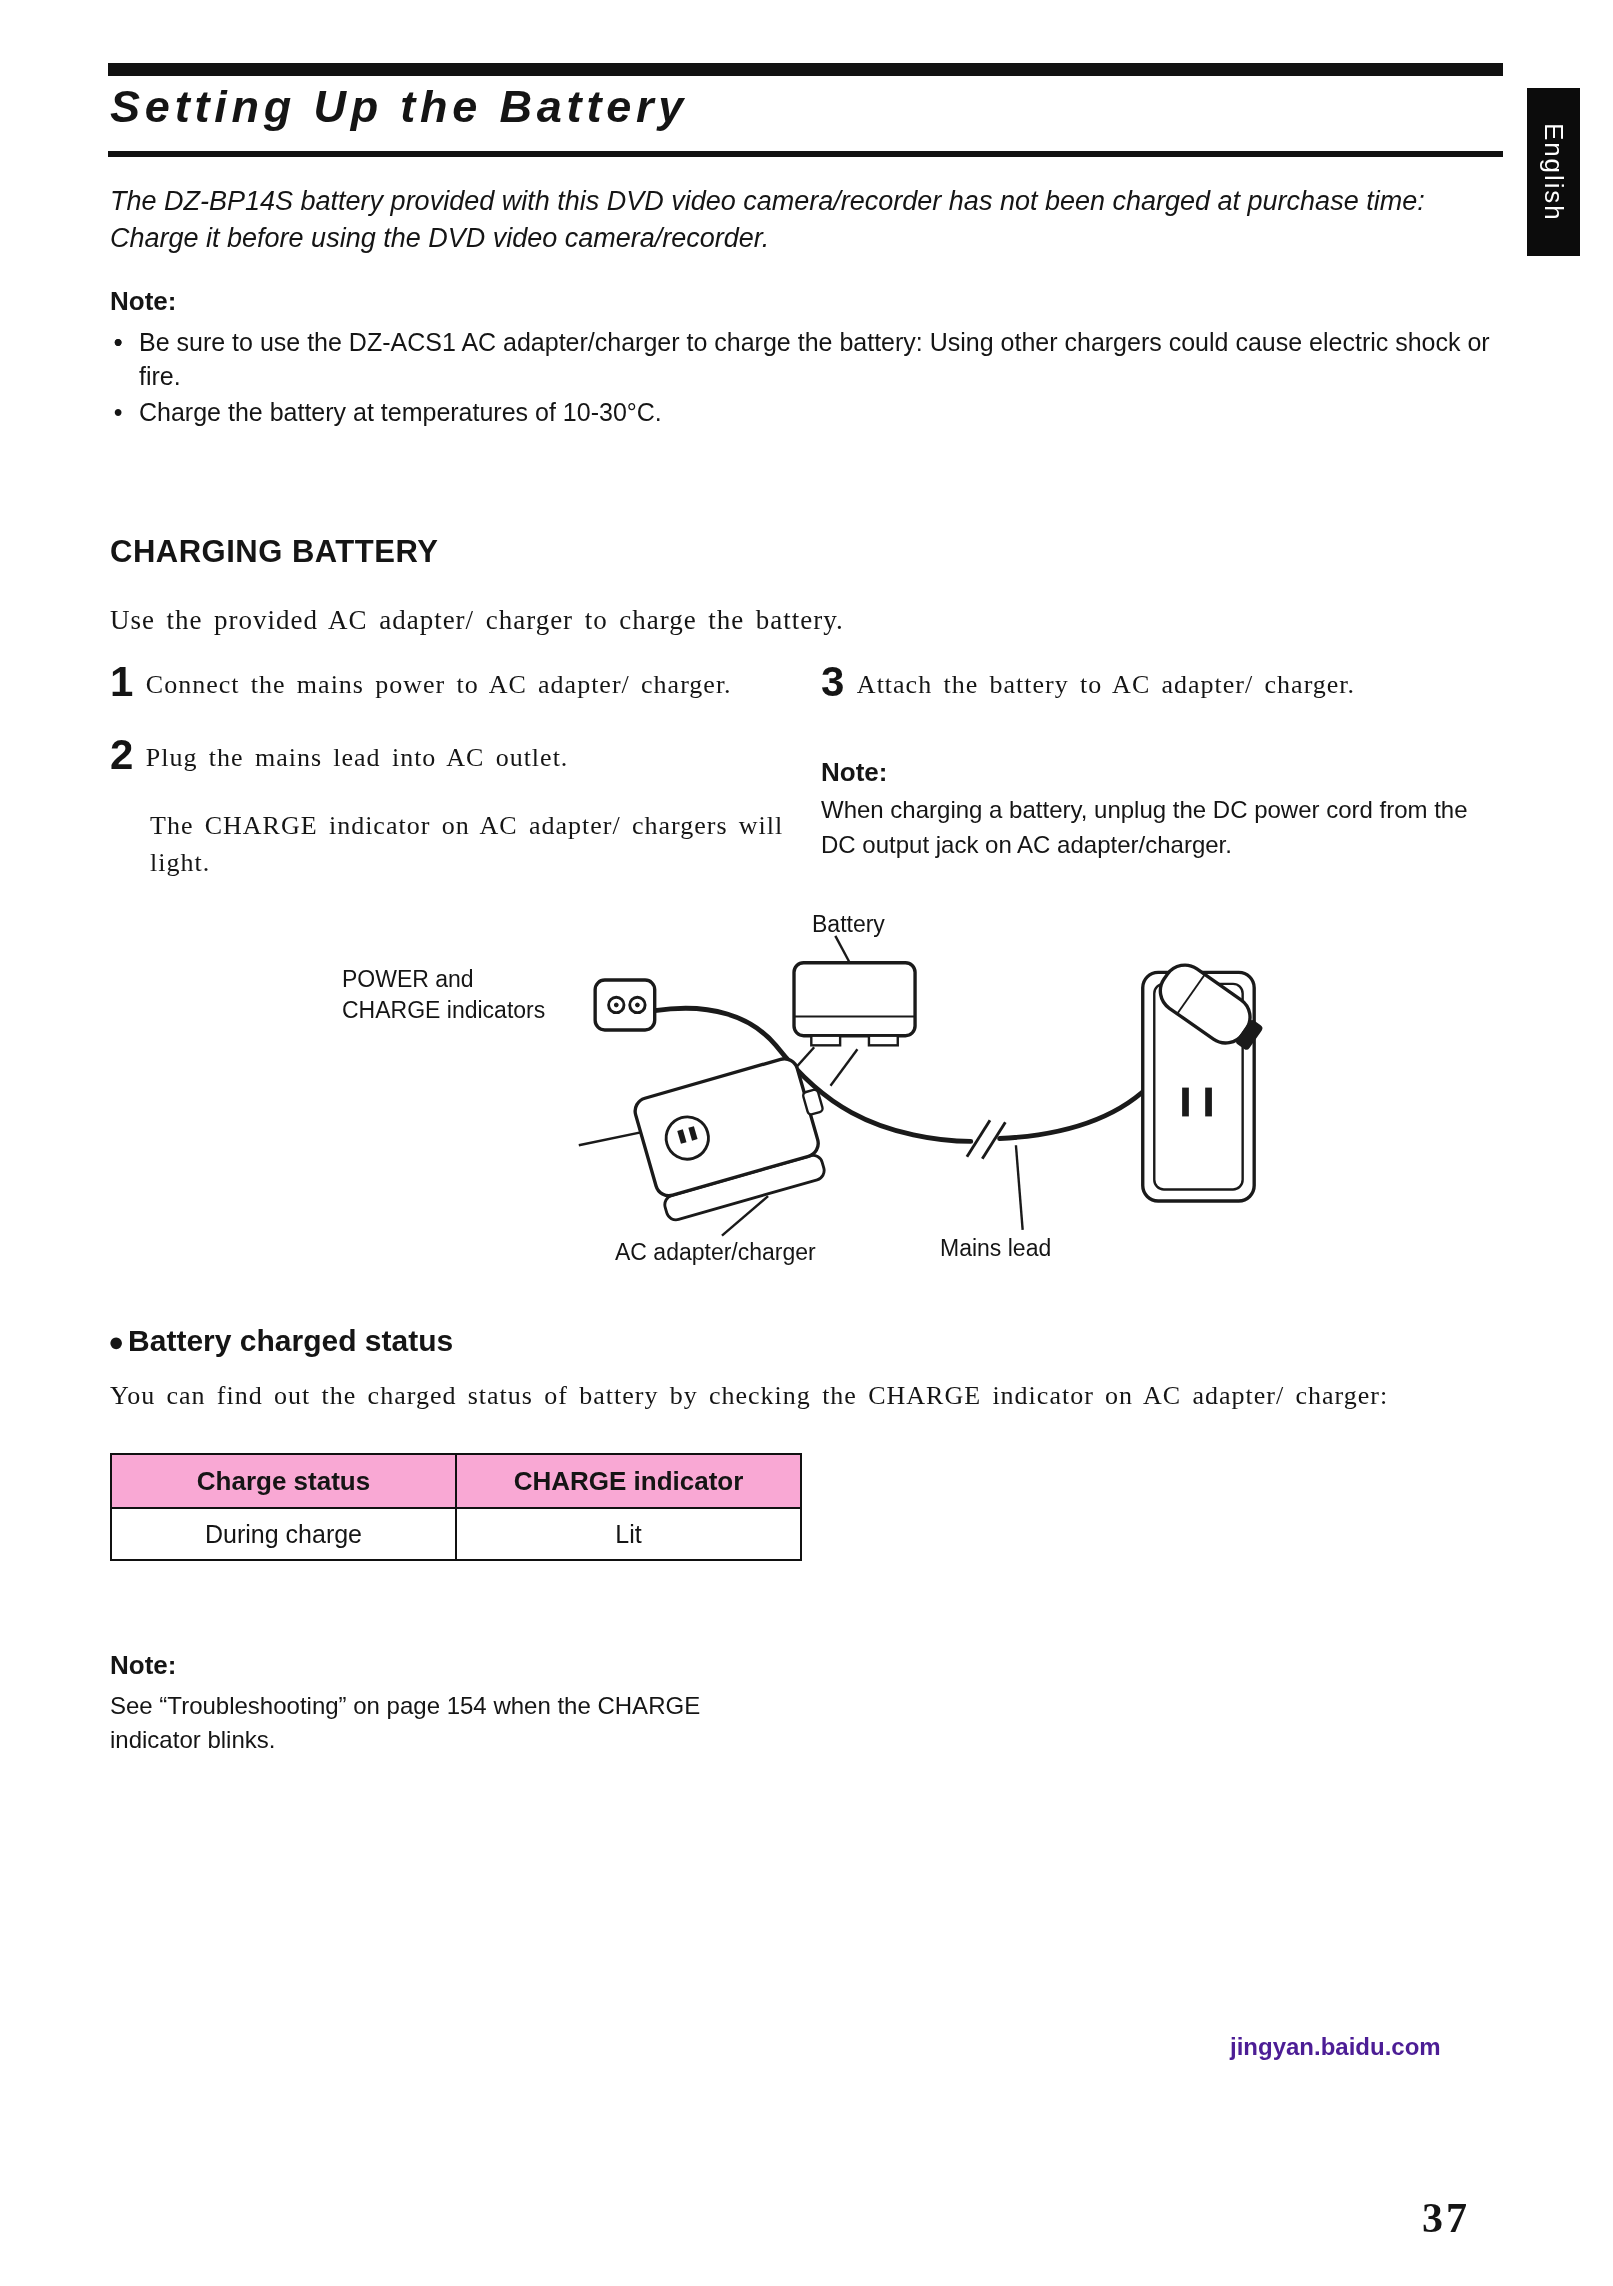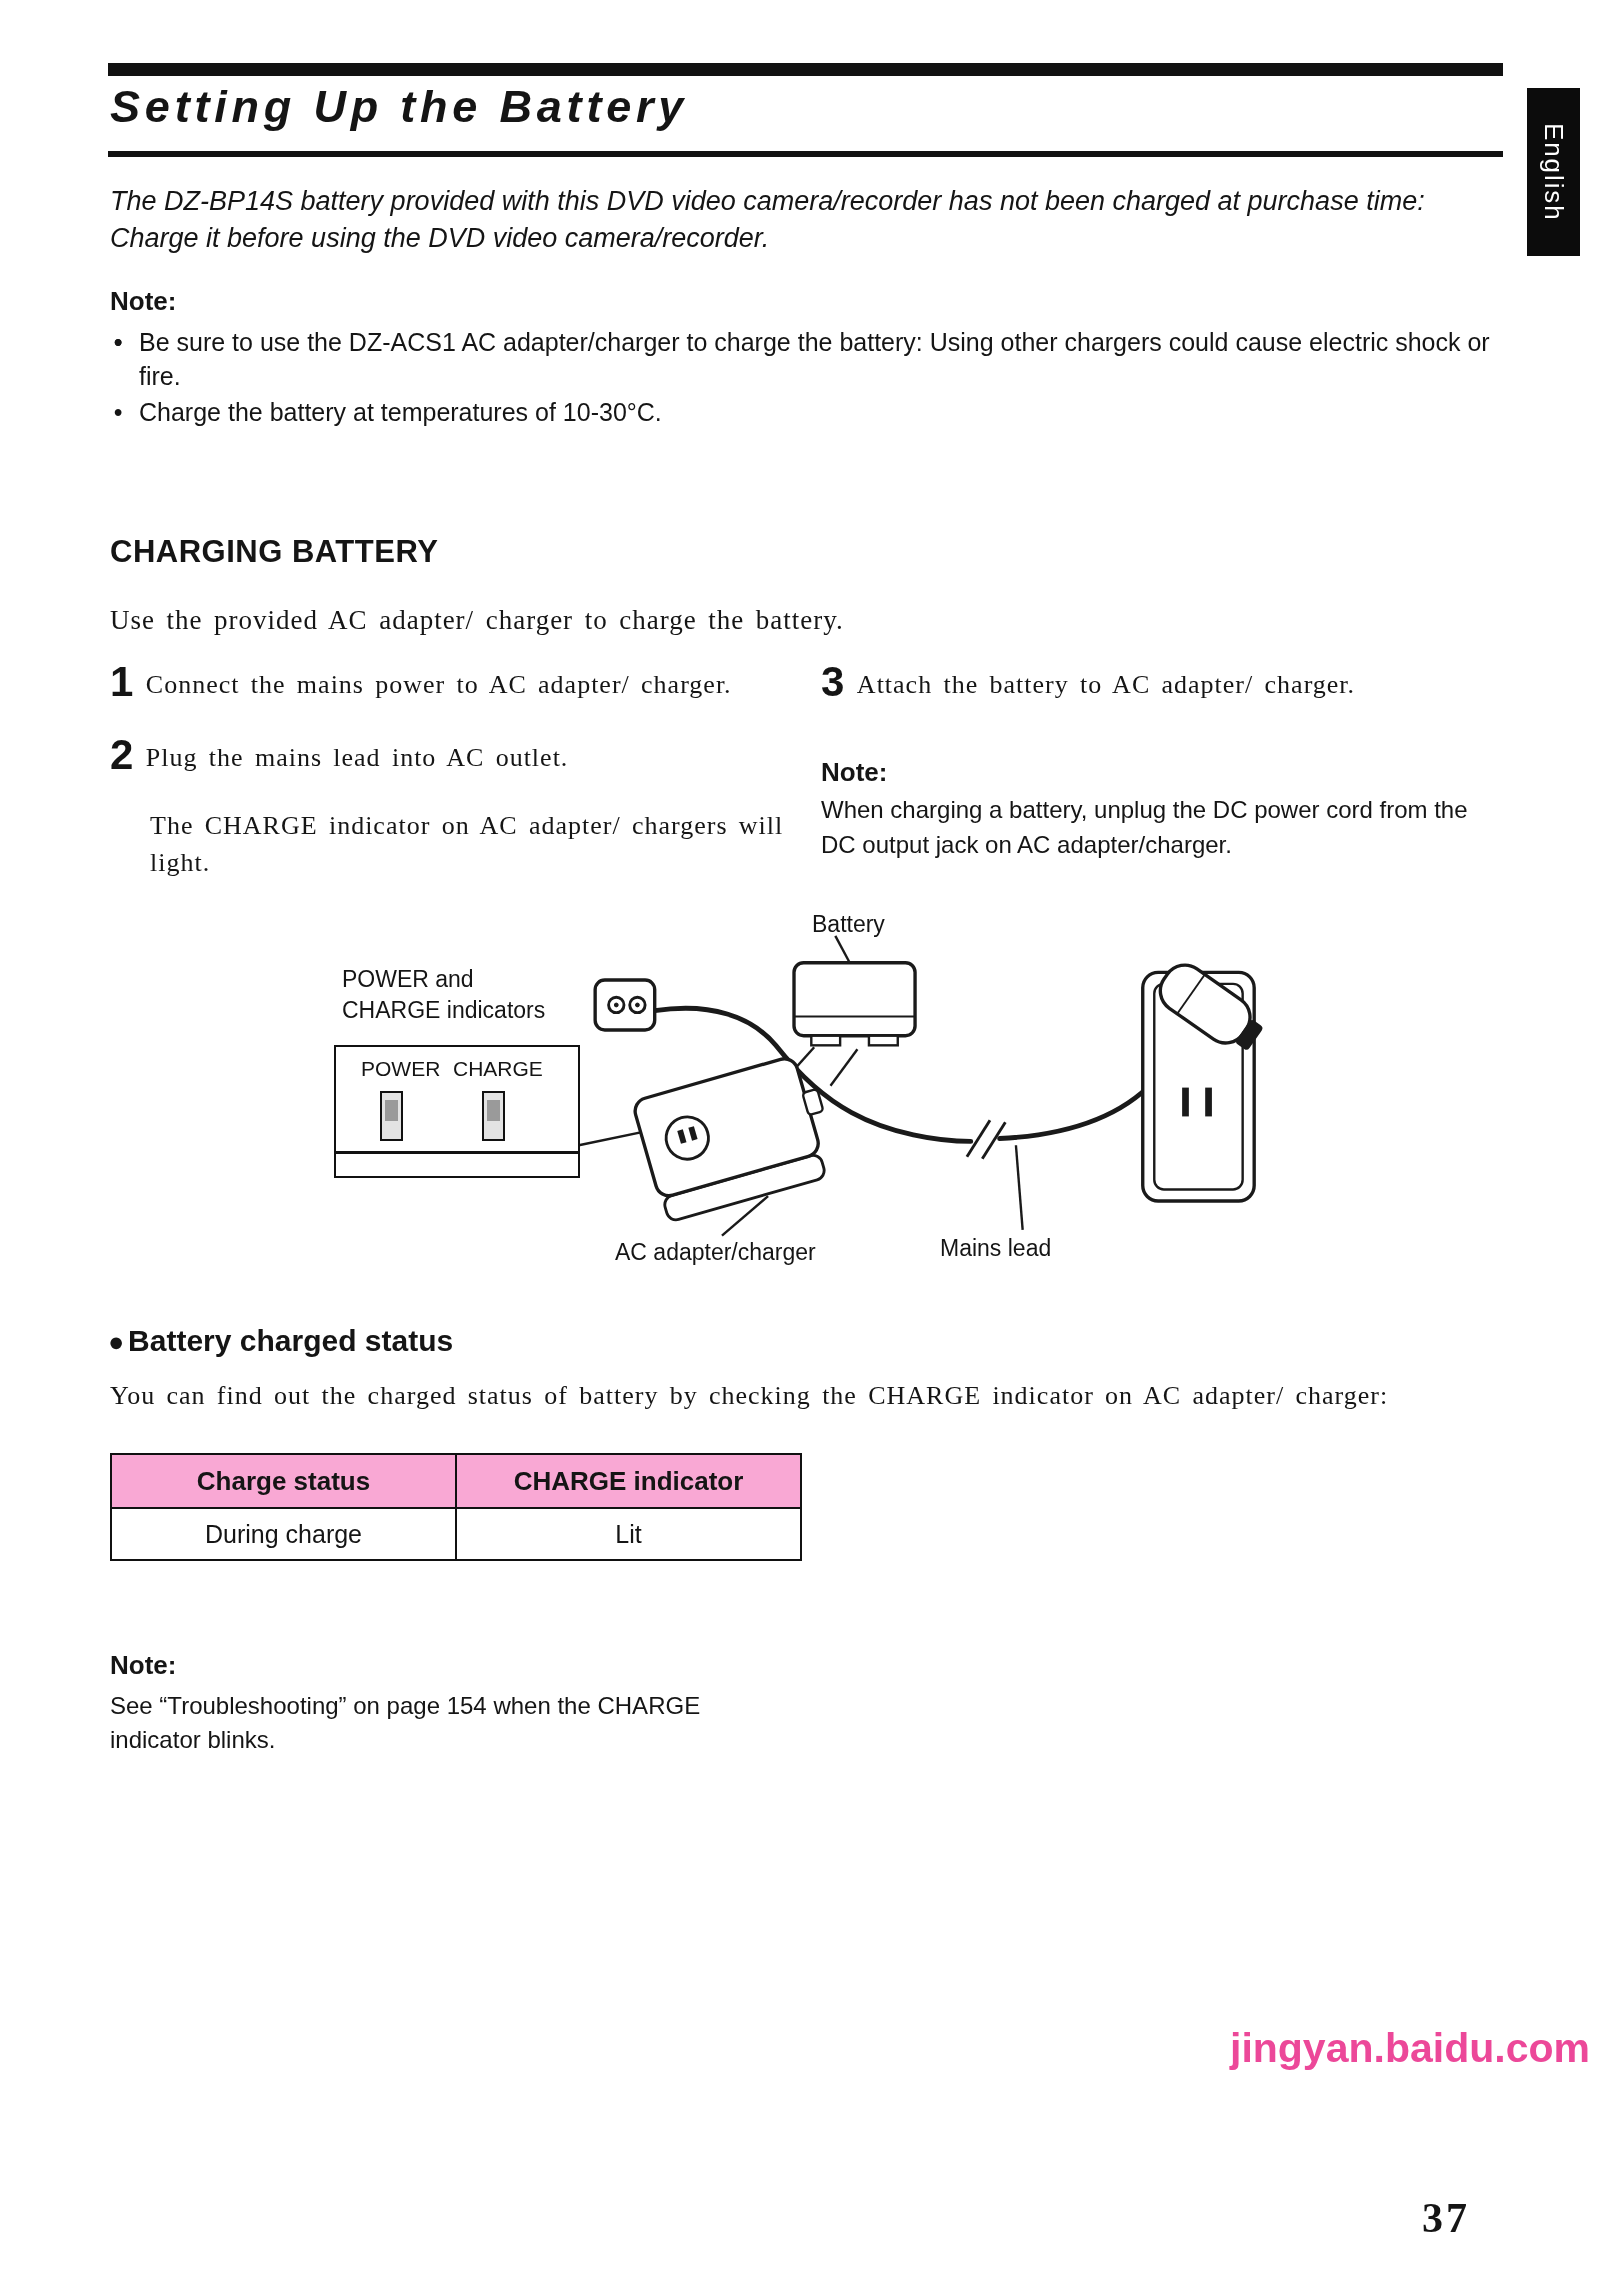--- a/index.html
+++ b/index.html
@@ -77,21 +77,21 @@
               display:flex; align-items:center; justify-content:center; }
   .lang-tab span { writing-mode:vertical-rl; color:#fff; font-size:26px; letter-spacing:1.9px; }
 
   
   .watermark { position:absolute; left:1105px; top:2025px; width:423px; color:#c8c8c8; }
   .wm-row { display:flex; align-items:flex-end; }
   .wm-baidu { font-size:75px; font-weight:bold; letter-spacing:1px; line-height:1; }
   .wm-icon { width:54px; height:44px; border:5.8px solid #c8c8c8; border-radius:11.5px; margin:0 7.7px 29px; }
   .wm-lens { width:15.4px; height:15.4px; border:4.8px solid #c8c8c8; border-radius:50%; margin:5.8px auto 0; }
   .wm-cn { font-size:61px; font-weight:bold; line-height:1; margin-bottom:1.9px; }
-  .wm-url { font-size:41px; font-weight:bold; color:#ec4899; margin-top:0; padding-left:125px; }
+  .wm-url { font-size:24px; font-weight:bold; color:#4c1d95; margin-top:8px; padding-left:125px; }
 
   .page-number { position:absolute; left:1422px; top:2194px; font-size:42px; font-weight:bold;
                  font-family:"Liberation Serif", serif; letter-spacing:2.9px; }
 </style>
 </head>
 <body>
 
 <div class="rule-thick"></div>
 <h1 class="page-title">Setting Up the Battery</h1>
 <div class="rule-med"></div>
@@ -193,31 +193,20 @@
         <rect x="1188" y="90" width="16" height="30" rx="4" fill="#1a1a1a" stroke="none"></rect>
       </g>
     </g>
   </svg>
 
   <div class="dlabel lbl-battery">Battery</div>
   <div class="dlabel lbl-ind">POWER and CHARGE indicators</div>
   <div class="dlabel lbl-adapter">AC adapter/charger</div>
   <div class="dlabel lbl-mains">Mains lead</div>
 
-  <div class="callout">
-    <div class="plabel pl-power">POWER</div>
-    <div class="plabel pl-charge">CHARGE</div>
-    <div class="window w1">
-        <div class="inner"></div>
-      </div>
-    <div class="window w2">
-        <div class="inner"></div>
-      </div>
-    <div class="hline"></div>
-  </div>
 </div>
 
 <h2 class="sec2-heading">
   <span class="dot">●</span><span>Battery charged status</span>
 </h2>
 <p class="lead2 serif">You can find out the charged status of battery by checking the CHARGE indicator on AC adapter/ charger:</p>
 
 <table class="status">
   <tbody>
       <tr>

